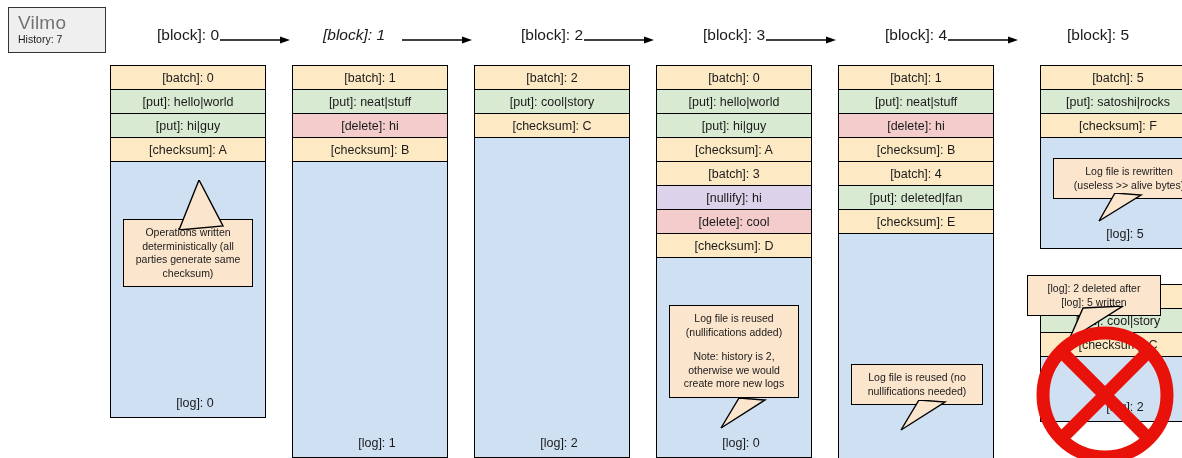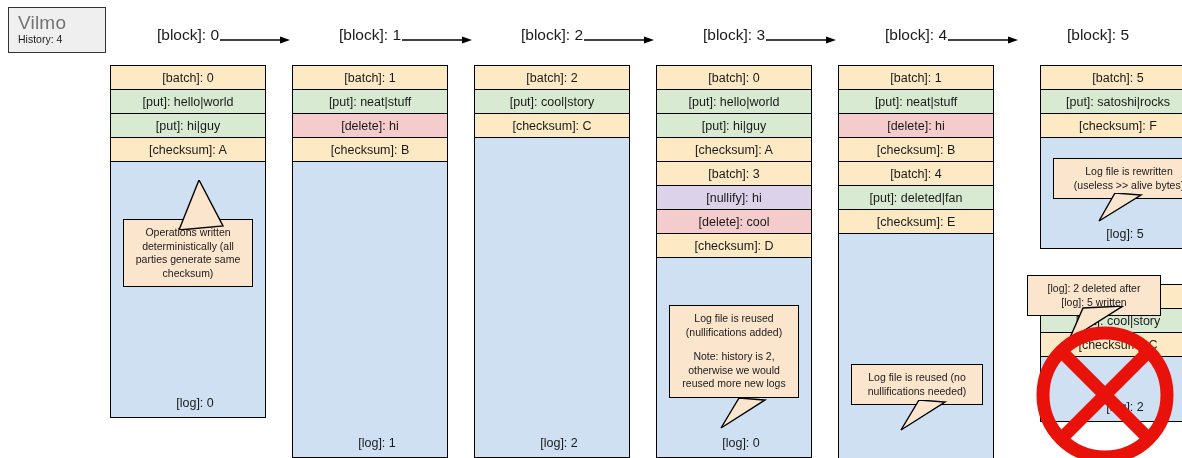--- a/index.html
+++ b/index.html
@@ -141,26 +141,26 @@
     height: 144px;
     z-index: 20;
     pointer-events: none;
   }
 </style>
 </head>
 <body>
 
 <div id="title-card">
   <div class="app-name">Vilmo</div>
-  <div class="app-sub">History: 4</div>
+  <div class="app-sub">History: 7</div>
 </div>
 
 <div id="header-row">
   <div class="block-head" style="left:0px;">[block]: 0</div>
-  <div class="block-head" style="left:182px;">[block]: 1</div>
+  <div class="block-head" style="left:166px;font-style:italic;">[block]: 1</div>
   <div class="block-head" style="left:364px;">[block]: 2</div>
   <div class="block-head" style="left:546px;">[block]: 3</div>
   <div class="block-head" style="left:728px;">[block]: 4</div>
   <div class="block-head" style="left:910px;">[block]: 5</div>
 
   <div class="head-arrow" style="left:110px;">
     <svg width="70" height="10" viewBox="0 0 70 10">
         <line x1="0" y1="5" x2="62" y2="5" stroke="#000" stroke-width="1.4"></line>
         <polygon points="70,5 60,1.6 60,8.4" fill="#000"></polygon>
       </svg>
@@ -247,21 +247,21 @@
     <div class="row kind-nullify">[nullify]: hi</div>
     <div class="row kind-delete">[delete]: cool</div>
     <div class="row kind-checksum">[checksum]: D</div>
     <div class="logbody" style="height:199px;">
       <div class="callout" style="left:12px; top:47px; width:130px;">
         <p>Log file is reused</p>
         <p>(nullifications added)</p>
         <p class="spacer"></p>
         <p>Note: history is 2,</p>
         <p>otherwise we would</p>
-        <p>reused more new logs</p>
+        <p>create more new logs</p>
       </div>
       <div class="tail" style="left:60px; top:140px;">
         <svg width="56" height="32" viewBox="0 0 56 32">
           <polygon points="4,30 22,0 48,2" fill="#fce5cd" stroke="#000" stroke-width="1.4"></polygon>
         </svg>
       </div>
       <div class="log-label">[log]: 0</div>
     </div>
   </div>
 </div>

